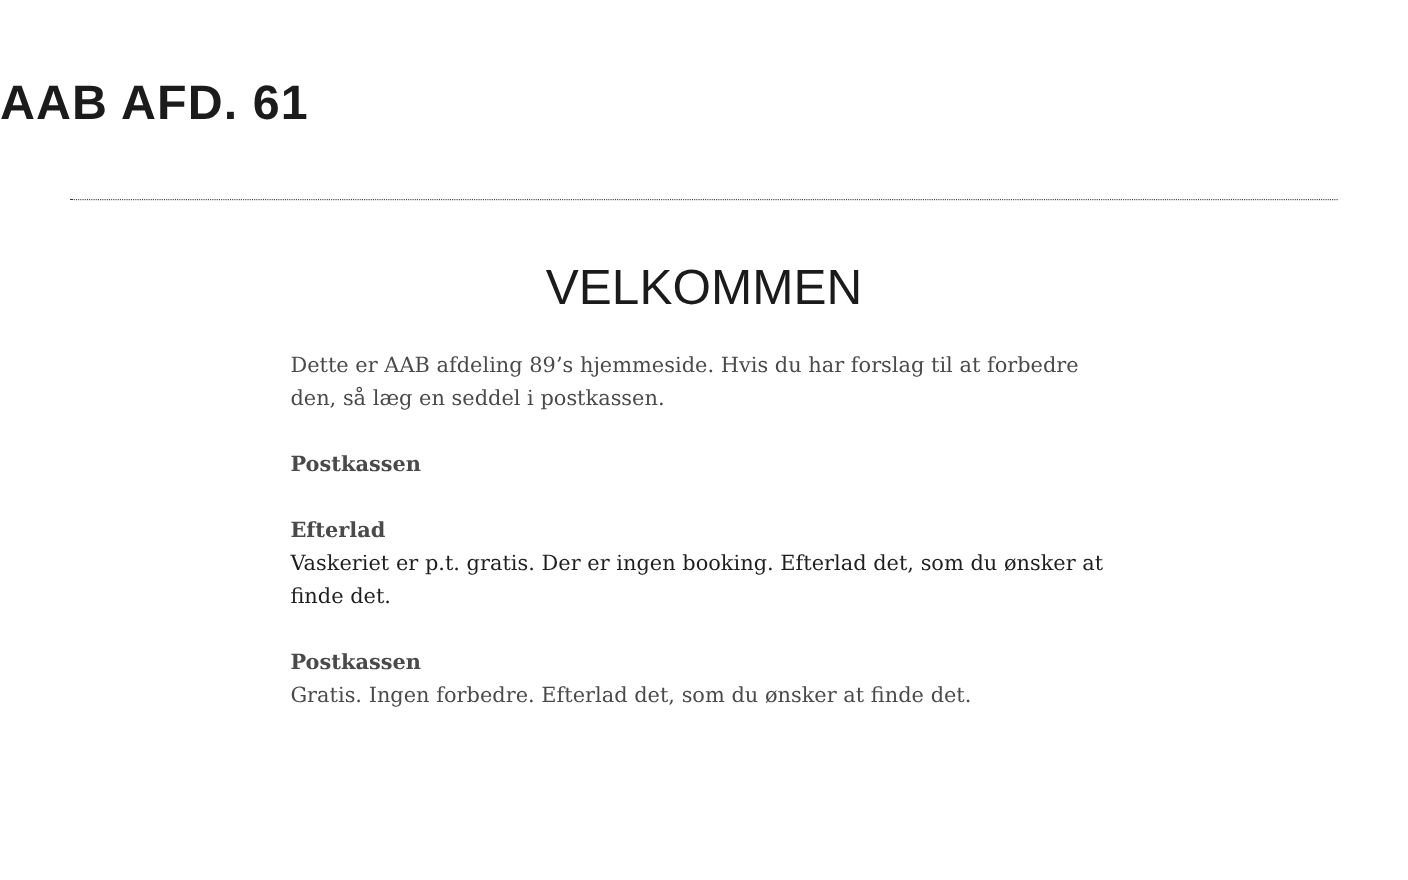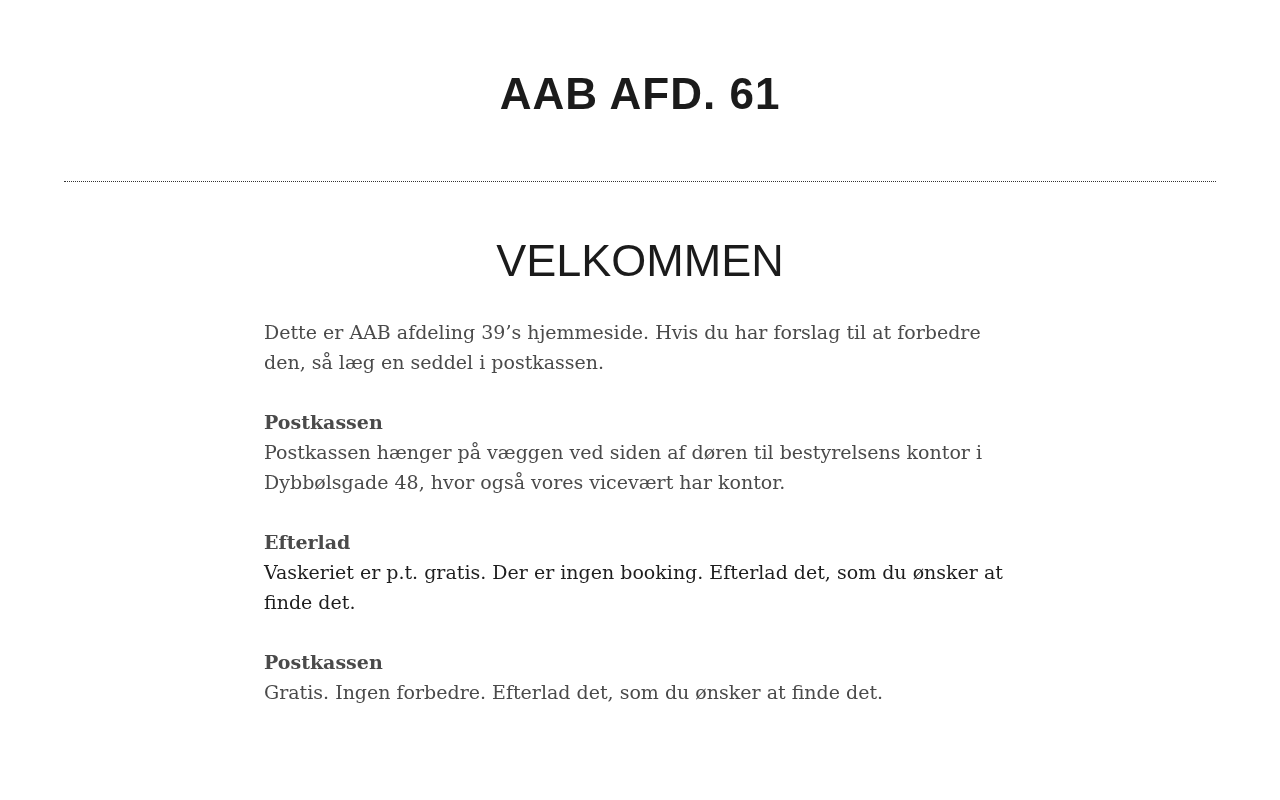--- a/index.html
+++ b/index.html
@@ -12,21 +12,20 @@
   * { box-sizing: border-box; }
   html, body { margin: 0; padding: 0; }
   body {
     width: 1280px;
     height: 800px;
     overflow: hidden;
     background: var(--background);
     font-family: "DejaVu Serif", serif;
   }
   .site-header {
-    text-align: center;
     padding-top: 72px;
   }
   .site-title {
     margin: 0;
     font-family: "Liberation Sans", sans-serif;
     font-weight: 700;
     font-size: 44px;
     line-height: 1;
     letter-spacing: 1px;
     color: var(--heading);
@@ -73,25 +72,24 @@
     <h1 class="site-title">AAB AFD. 61</h1>
   </header>
 
   <hr class="separator">
 
   <main>
     <h2 class="page-title">VELKOMMEN</h2>
 
     <div class="entry">
 
-      <p>Dette er AAB afdeling 39’s hjemmeside. Hvis du har forslag til at forbedre den, så læg en seddel i postkassen.</p>
+      <p>Dette er AAB afdeling 89’s hjemmeside. Hvis du har forslag til at forbedre den, så læg en seddel i postkassen.</p>
 
       <p>
         <strong>Postkassen</strong><br>
-        <span>Postkassen hænger på væggen ved siden af døren til bestyrelsens kontor i Dybbølsgade 48, hvor også vores vicevært har kontor.</span>
       </p>
 
 
       <p>
         <strong>Efterlad</strong><br>
         <span class="dark">Vaskeriet er p.t. gratis. Der er ingen booking. Efterlad det, som du ønsker at finde det.</span>
       </p>
 
       <p>
         <strong>Postkassen</strong><br>

